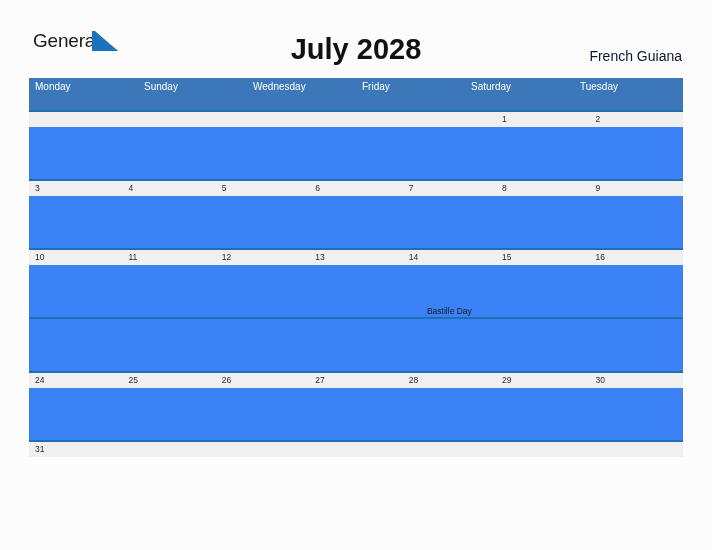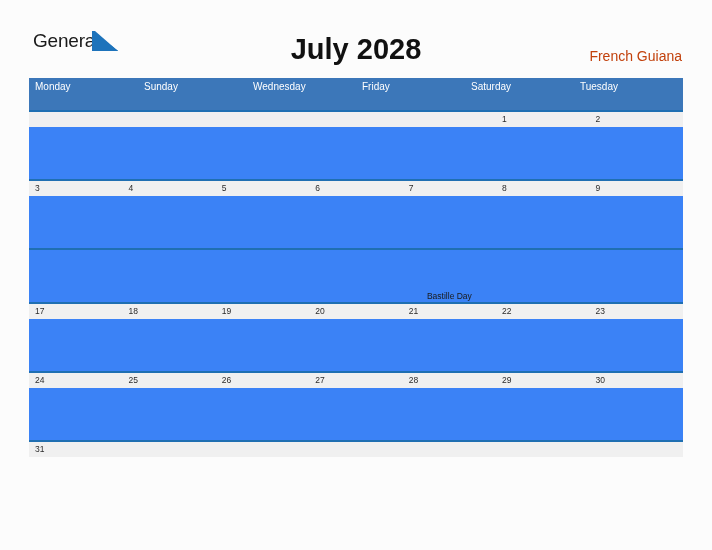--- a/index.html
+++ b/index.html
@@ -76,21 +76,21 @@
     color: #111111;
     font-weight: bold;
   }
 
   .country {
     position: absolute;
     right: 30px;
     top: 47px;
     font-size: 14px;
     line-height: 18px;
-    color: #c2410c;
+    color: #0f172a;
     white-space: nowrap;
   }
 
   
   .calendar {
     position: absolute;
     left: 29px;
     top: 78px;
     width: 654px;
   }
@@ -261,20 +261,29 @@
         <div class="event-cell">
             <span class="event-text"></span>
           </div>
         <div class="event-cell">
             <span class="event-text"></span>
           </div>
       </div>
     </div>
 
     <div class="week-row">
+      <div class="daynum-band">
+        <div class="daynum">10</div>
+        <div class="daynum">11</div>
+        <div class="daynum">12</div>
+        <div class="daynum">13</div>
+        <div class="daynum">14</div>
+        <div class="daynum">15</div>
+        <div class="daynum">16</div>
+      </div>
       <div class="event-band">
         <div class="event-cell">
             <span class="event-text"></span>
           </div>
         <div class="event-cell">
             <span class="event-text"></span>
           </div>
         <div class="event-cell">
             <span class="event-text"></span>
           </div>
@@ -287,29 +296,20 @@
         <div class="event-cell">
             <span class="event-text"></span>
           </div>
         <div class="event-cell">
             <span class="event-text"></span>
           </div>
       </div>
     </div>
 
     <div class="week-row">
-      <div class="daynum-band">
-        <div class="daynum">17</div>
-        <div class="daynum">18</div>
-        <div class="daynum">19</div>
-        <div class="daynum">20</div>
-        <div class="daynum">21</div>
-        <div class="daynum">22</div>
-        <div class="daynum">23</div>
-      </div>
       <div class="event-band">
         <div class="event-cell">
             <span class="event-text"></span>
           </div>
         <div class="event-cell">
             <span class="event-text"></span>
           </div>
         <div class="event-cell">
             <span class="event-text"></span>
           </div>

